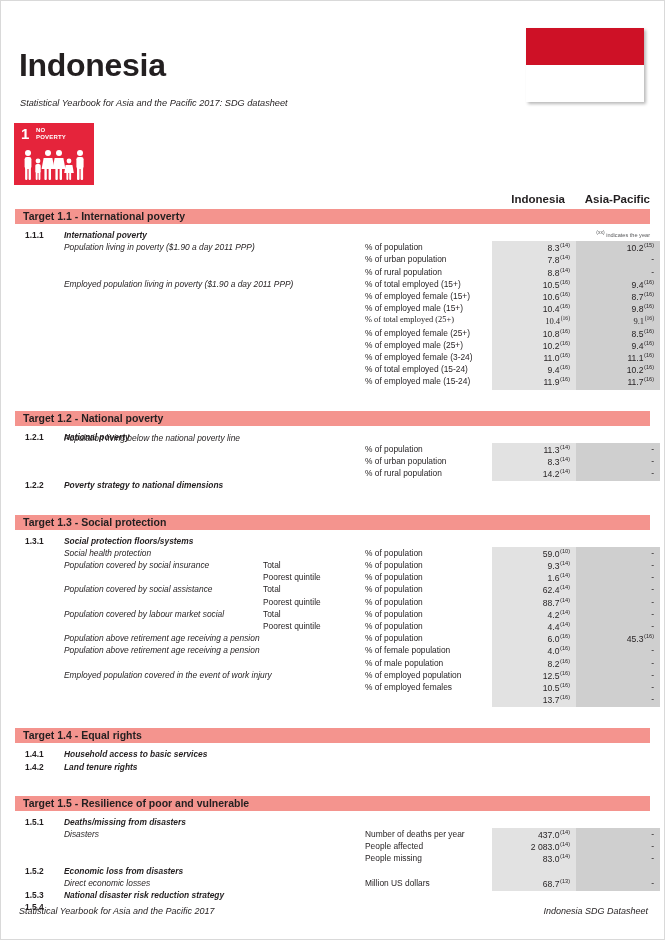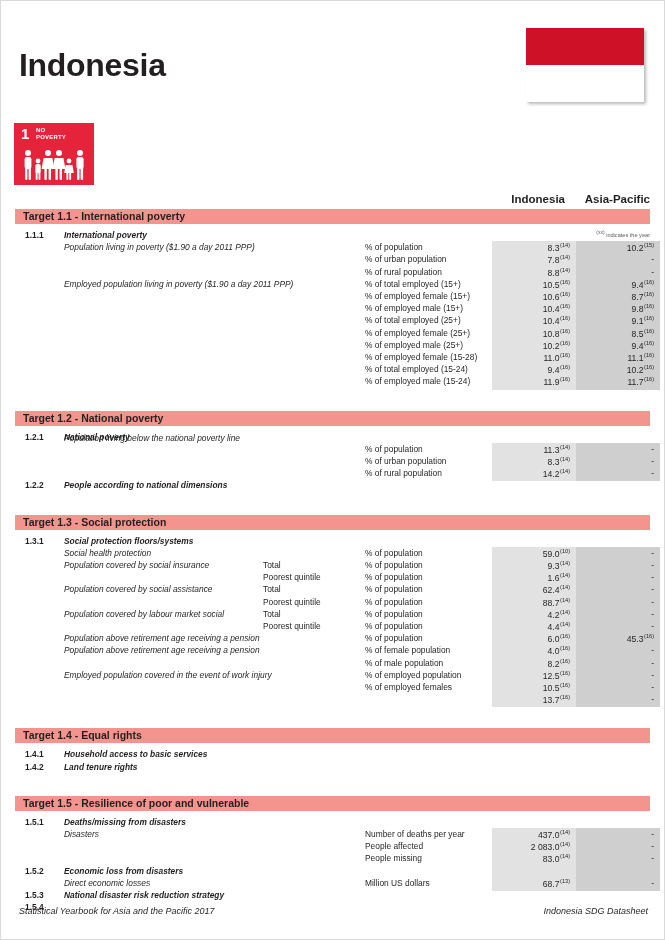--- a/index.html
+++ b/index.html
@@ -238,20 +238,21 @@
     font-style: italic;
   }
 </style>
 </head>
 <body>
 
 <div class="page">
 
   <div class="header">
     <div class="country-title">Indonesia</div>
+    <div class="subtitle">Statistical Yearbook for Asia and the Pacific 2017: SDG datasheet</div>
     <div class="flag">
       <div class="flag-red"></div>
       <div class="flag-white"></div>
     </div>
   </div>
 
   <div class="goal-row">
     <div class="goal-icon">
       <div class="goal-icon-num">1</div>
       <div class="goal-icon-text">
@@ -340,37 +341,37 @@
       <div class="row" style="top: 290px;">
         <div class="unit">% of employed female (15+)</div>
         <div class="val indonesia">10.6<sup>(16)</sup></div>
         <div class="val asia">8.7<sup>(16)</sup></div>
       </div>
       <div class="row" style="top: 302.2px;">
         <div class="unit">% of employed male (15+)</div>
         <div class="val indonesia">10.4<sup>(16)</sup></div>
         <div class="val asia">9.8<sup>(16)</sup></div>
       </div>
-      <div class="row" style="top: 314.4px;">
+      <div class="row" style="top: 314.4px; font-family: Liberation Serif, serif;">
         <div class="unit">% of total employed (25+)</div>
         <div class="val indonesia">10.4<sup>(16)</sup></div>
         <div class="val asia">9.1<sup>(16)</sup></div>
       </div>
       <div class="row" style="top: 326.6px;">
         <div class="unit">% of employed female (25+)</div>
         <div class="val indonesia">10.8<sup>(16)</sup></div>
         <div class="val asia">8.5<sup>(16)</sup></div>
       </div>
       <div class="row" style="top: 338.8px;">
         <div class="unit">% of employed male (25+)</div>
         <div class="val indonesia">10.2<sup>(16)</sup></div>
         <div class="val asia">9.4<sup>(16)</sup></div>
       </div>
       <div class="row" style="top: 351px;">
-        <div class="unit">% of employed female (15-28)</div>
+        <div class="unit">% of employed female (3-24)</div>
         <div class="val indonesia">11.0<sup>(16)</sup></div>
         <div class="val asia">11.1<sup>(16)</sup></div>
       </div>
       <div class="row" style="top: 363.2px;">
         <div class="unit">% of total employed (15-24)</div>
         <div class="val indonesia">9.4<sup>(16)</sup></div>
         <div class="val asia">10.2<sup>(16)</sup></div>
       </div>
       <div class="row" style="top: 375.4px; text-decoration: underline;">
         <div class="unit">% of employed male (15-24)</div>
@@ -397,21 +398,21 @@
         <div class="val indonesia">8.3<sup>(14)</sup></div>
         <div class="val asia">-</div>
       </div>
       <div class="row" style="top: 467.2px;">
         <div class="unit">% of rural population</div>
         <div class="val indonesia">14.2<sup>(14)</sup></div>
         <div class="val asia">-</div>
       </div>
       <div class="row" style="top: 479.4px;">
         <div class="code">1.2.2</div>
-        <div class="ind-name bold">People according to national dimensions</div>
+        <div class="ind-name bold">Poverty strategy to national dimensions</div>
       </div>
       <div class="target-bar" style="top: 513.6px;">
         <span>Target 1.3 - Social protection</span>
       </div>
       <div class="row" style="top: 534.6px;">
         <div class="code">1.3.1</div>
         <div class="ind-name bold">Social protection floors/systems</div>
       </div>
       <div class="row" style="top: 546.8px;">
         <div class="ind-name">Social health protection</div>

